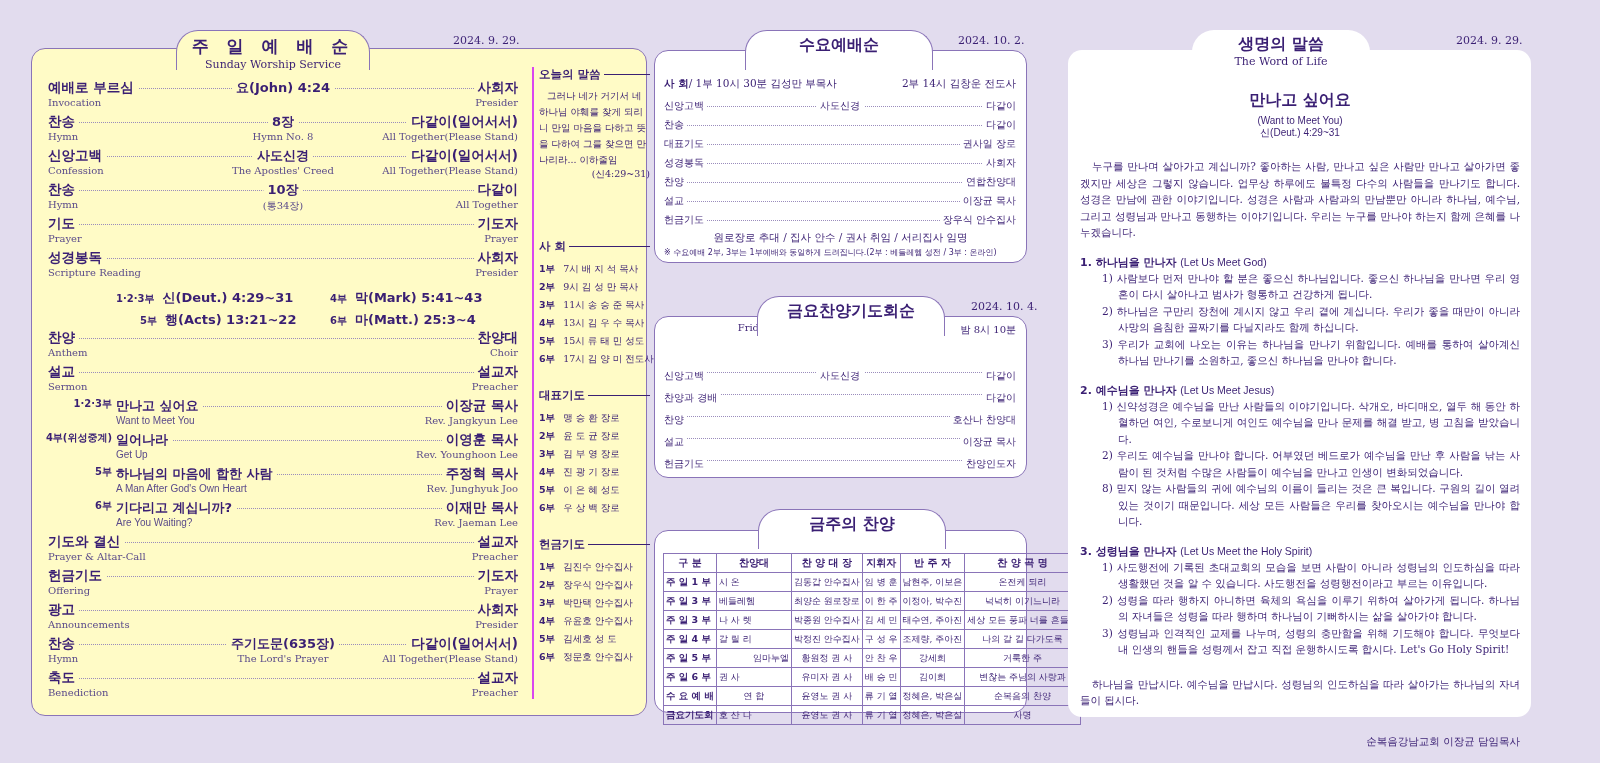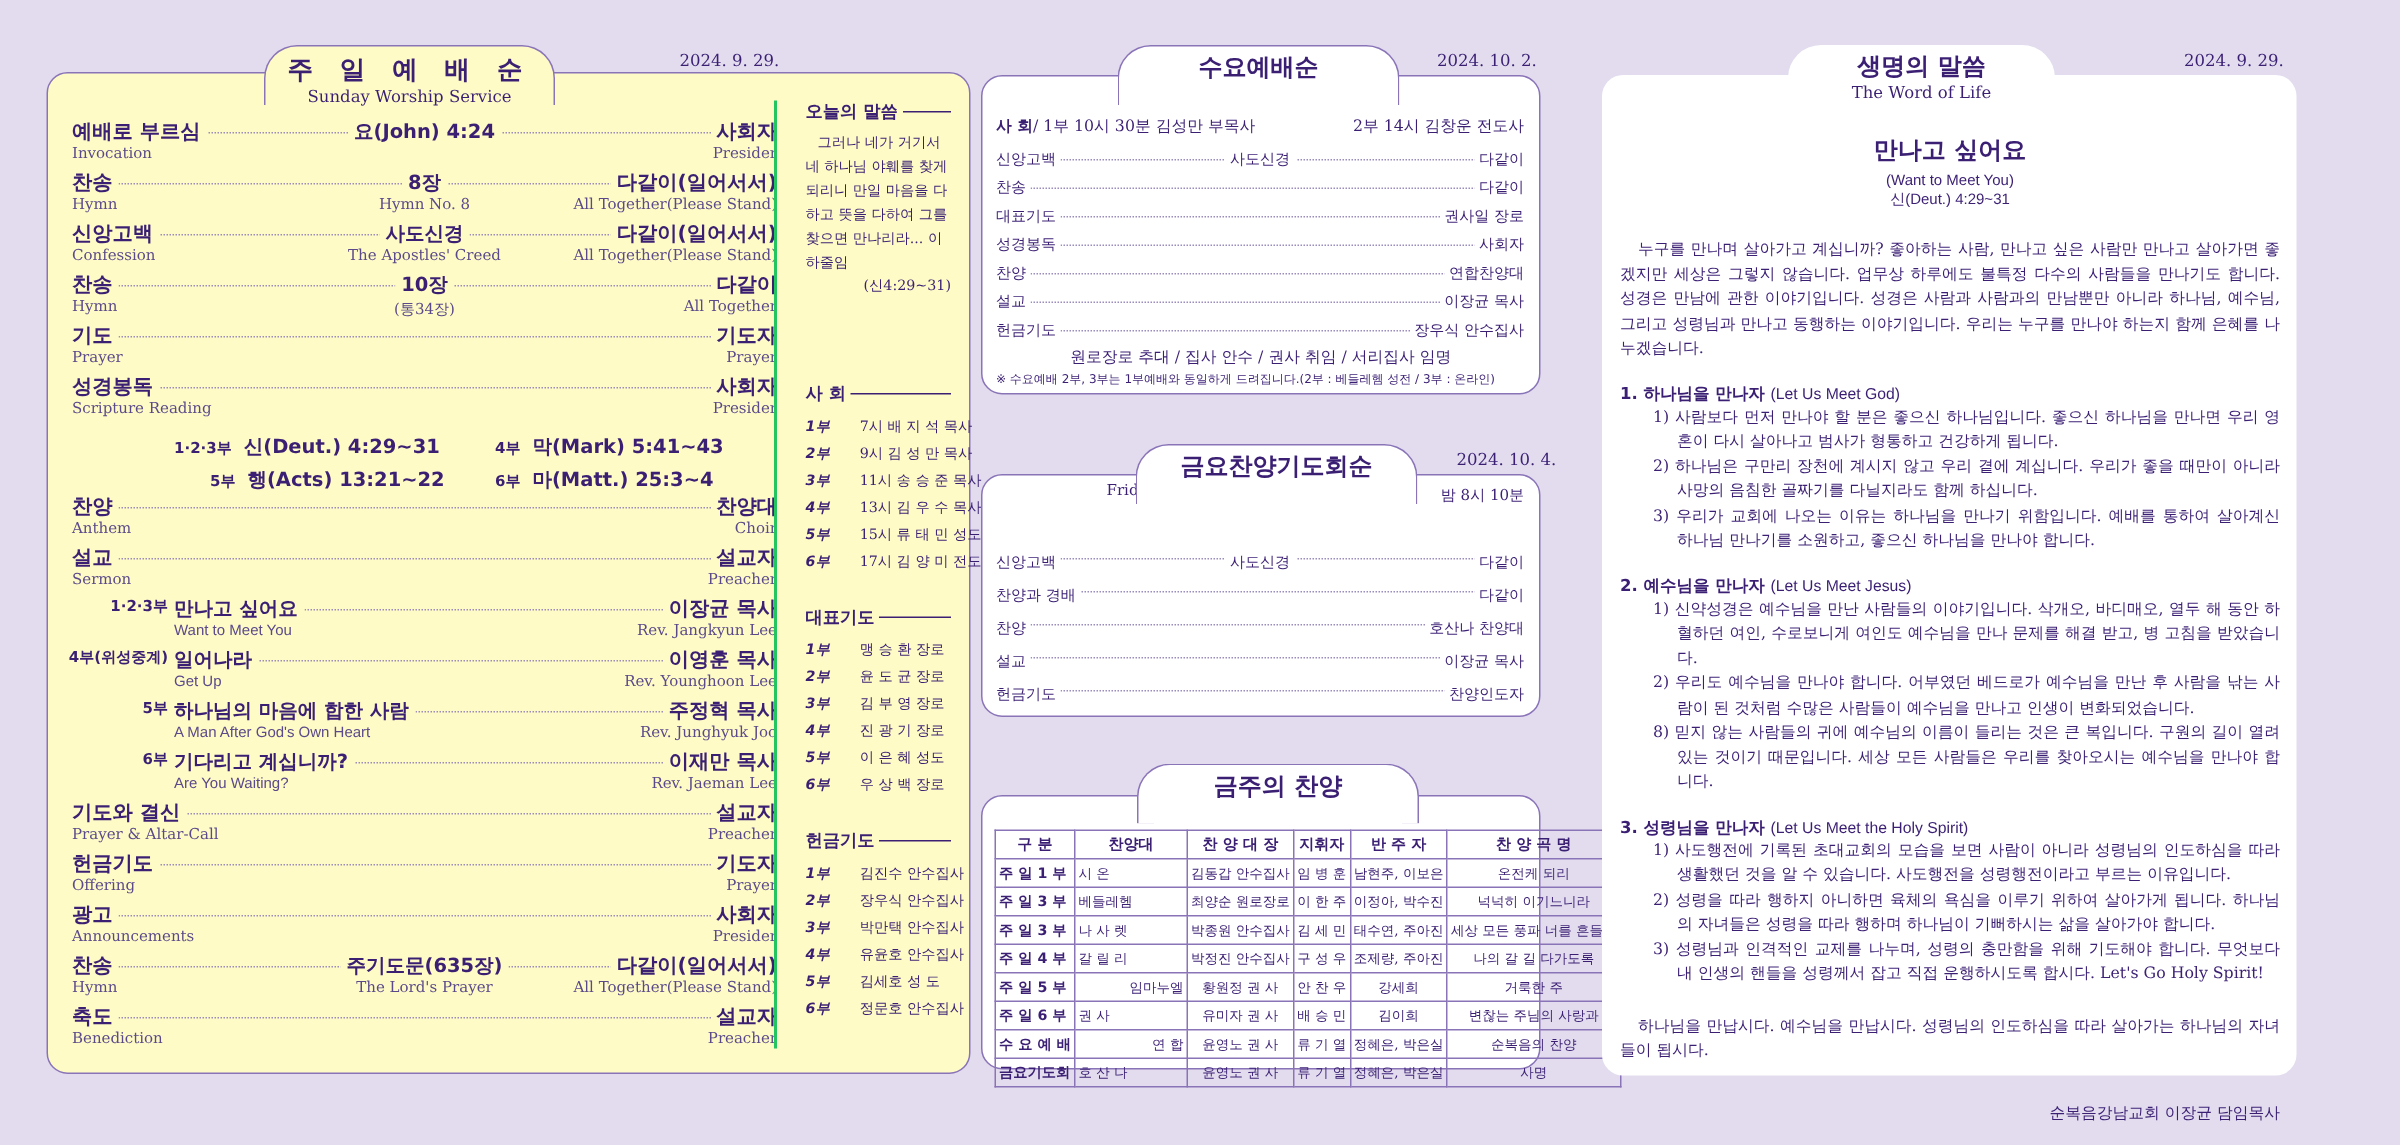--- a/index.html
+++ b/index.html
@@ -29,28 +29,28 @@
   .scripture .s { position: absolute; white-space: nowrap; }
   .scripture .s b { font-size: 10px; margin-right: 8px; }
   .sermon { position: relative; height: 34px; }
   .sermon .part { position: absolute; top: 0; font-size: 10px; font-weight: bold; text-align: right; white-space: nowrap; }
   .sermon .title { position: absolute; left: 68px; top: 0; font-size: 13px; font-weight: bold; background: #fffbc6; padding-right: 4px; white-space: nowrap; }
   .sermon .etitle { position: absolute; left: 68px; top: 18px; font-size: 10px; font-family: "Liberation Sans", sans-serif; color: #5a4a8a; }
   .sermon .right { position: absolute; right: 0; top: 0; font-size: 13.5px; font-weight: bold; background: #fffbc6; padding-left: 4px; }
   .sermon .rightsub { position: absolute; right: 0; top: 18px; font-size: 10px; font-family: "DejaVu Serif", serif; color: #5a4a8a; }
   .sermon .dots { position: absolute; left: 68px; right: 0; top: 9px; border-top: 1px dotted #9a8cbc; }
 
-  #sun-side { position: absolute; left: 484px; top: 18px; width: 118px; height: 632px; border-left: 2px solid #22c55e; padding-left: 19px; }
+  #sun-side { position: absolute; left: 500px; top: 18px; width: 118px; height: 632px; border-left: 2px solid #d946ef; padding-left: 5px; }
   .side-h { font-size: 11.5px; font-weight: bold; display: flex; align-items: center; margin-bottom: 6px; }
   .side-h::after { content: ""; flex: 1; border-top: 1px solid #3a1f73; margin-left: 3px; }
   .verse { font-size: 9.5px; line-height: 16px; font-family: "DejaVu Serif", serif; color: #3a1f73; text-indent: 8px; }
   .verse-ref { font-size: 9.5px; text-align: right; font-family: "DejaVu Serif", serif; }
   .plist { font-size: 9.5px; line-height: 18px; }
   .plist div { white-space: nowrap; font-family: "DejaVu Serif", serif; }
-  .plist b { font-family: "DejaVu Sans", sans-serif; margin-right: 20px; font-style: italic; }
+  .plist b { font-family: "DejaVu Sans", sans-serif; margin-right: 8px; }
 
   
   #wed { left: 654px; top: 50px; width: 373px; height: 213px; background: #fff; }
   #wed-tab { left: 745px; top: 30px; width: 188px; height: 40px; background: #fff; z-index: 2; }
   #wed-tab .t1, #fri-tab .t1, #ant-tab .t1, #word-tab .t1 { font-size: 16px; font-weight: bold; margin-top: 4px; color: #3a1f73; }
   .sub-line { position: absolute; left: 0; right: 0; text-align: center; font-size: 10px; font-family: "DejaVu Serif", serif; }
   .srow { position: relative; height: 19px; font-size: 10px; font-family: "DejaVu Serif", serif; }
   .srow .l { position: absolute; left: 0; top: 0; background: #fff; padding-right: 3px; }
   .srow .m { position: absolute; left: 50%; transform: translateX(-50%); top: 0; background: #fff; padding: 0 4px; }
   .srow .r { position: absolute; right: 0; top: 0; background: #fff; padding-left: 3px; font-family: "DejaVu Sans", sans-serif; }
@@ -425,21 +425,21 @@
         <tr>
           <td class="k">주 일 6 부</td>
           <td style="text-align: left;">권    사</td>
           <td>유미자 권    사</td>
           <td>배 승 민</td>
           <td>김이희</td>
           <td>변찮는 주님의 사랑과</td>
         </tr>
         <tr>
           <td class="k">수 요 예 배</td>
-          <td style="text-align: right;">연    합</td>
+          <td style="text-align: center;">연    합</td>
           <td>윤영노 권    사</td>
           <td>류 기 열</td>
           <td>정혜은, 박은실</td>
           <td>순복음의 찬양</td>
         </tr>
         <tr>
           <td class="k">금요기도회</td>
           <td style="text-align: left;">호 산 나</td>
           <td>윤영노 권    사</td>
           <td>류 기 열</td>

